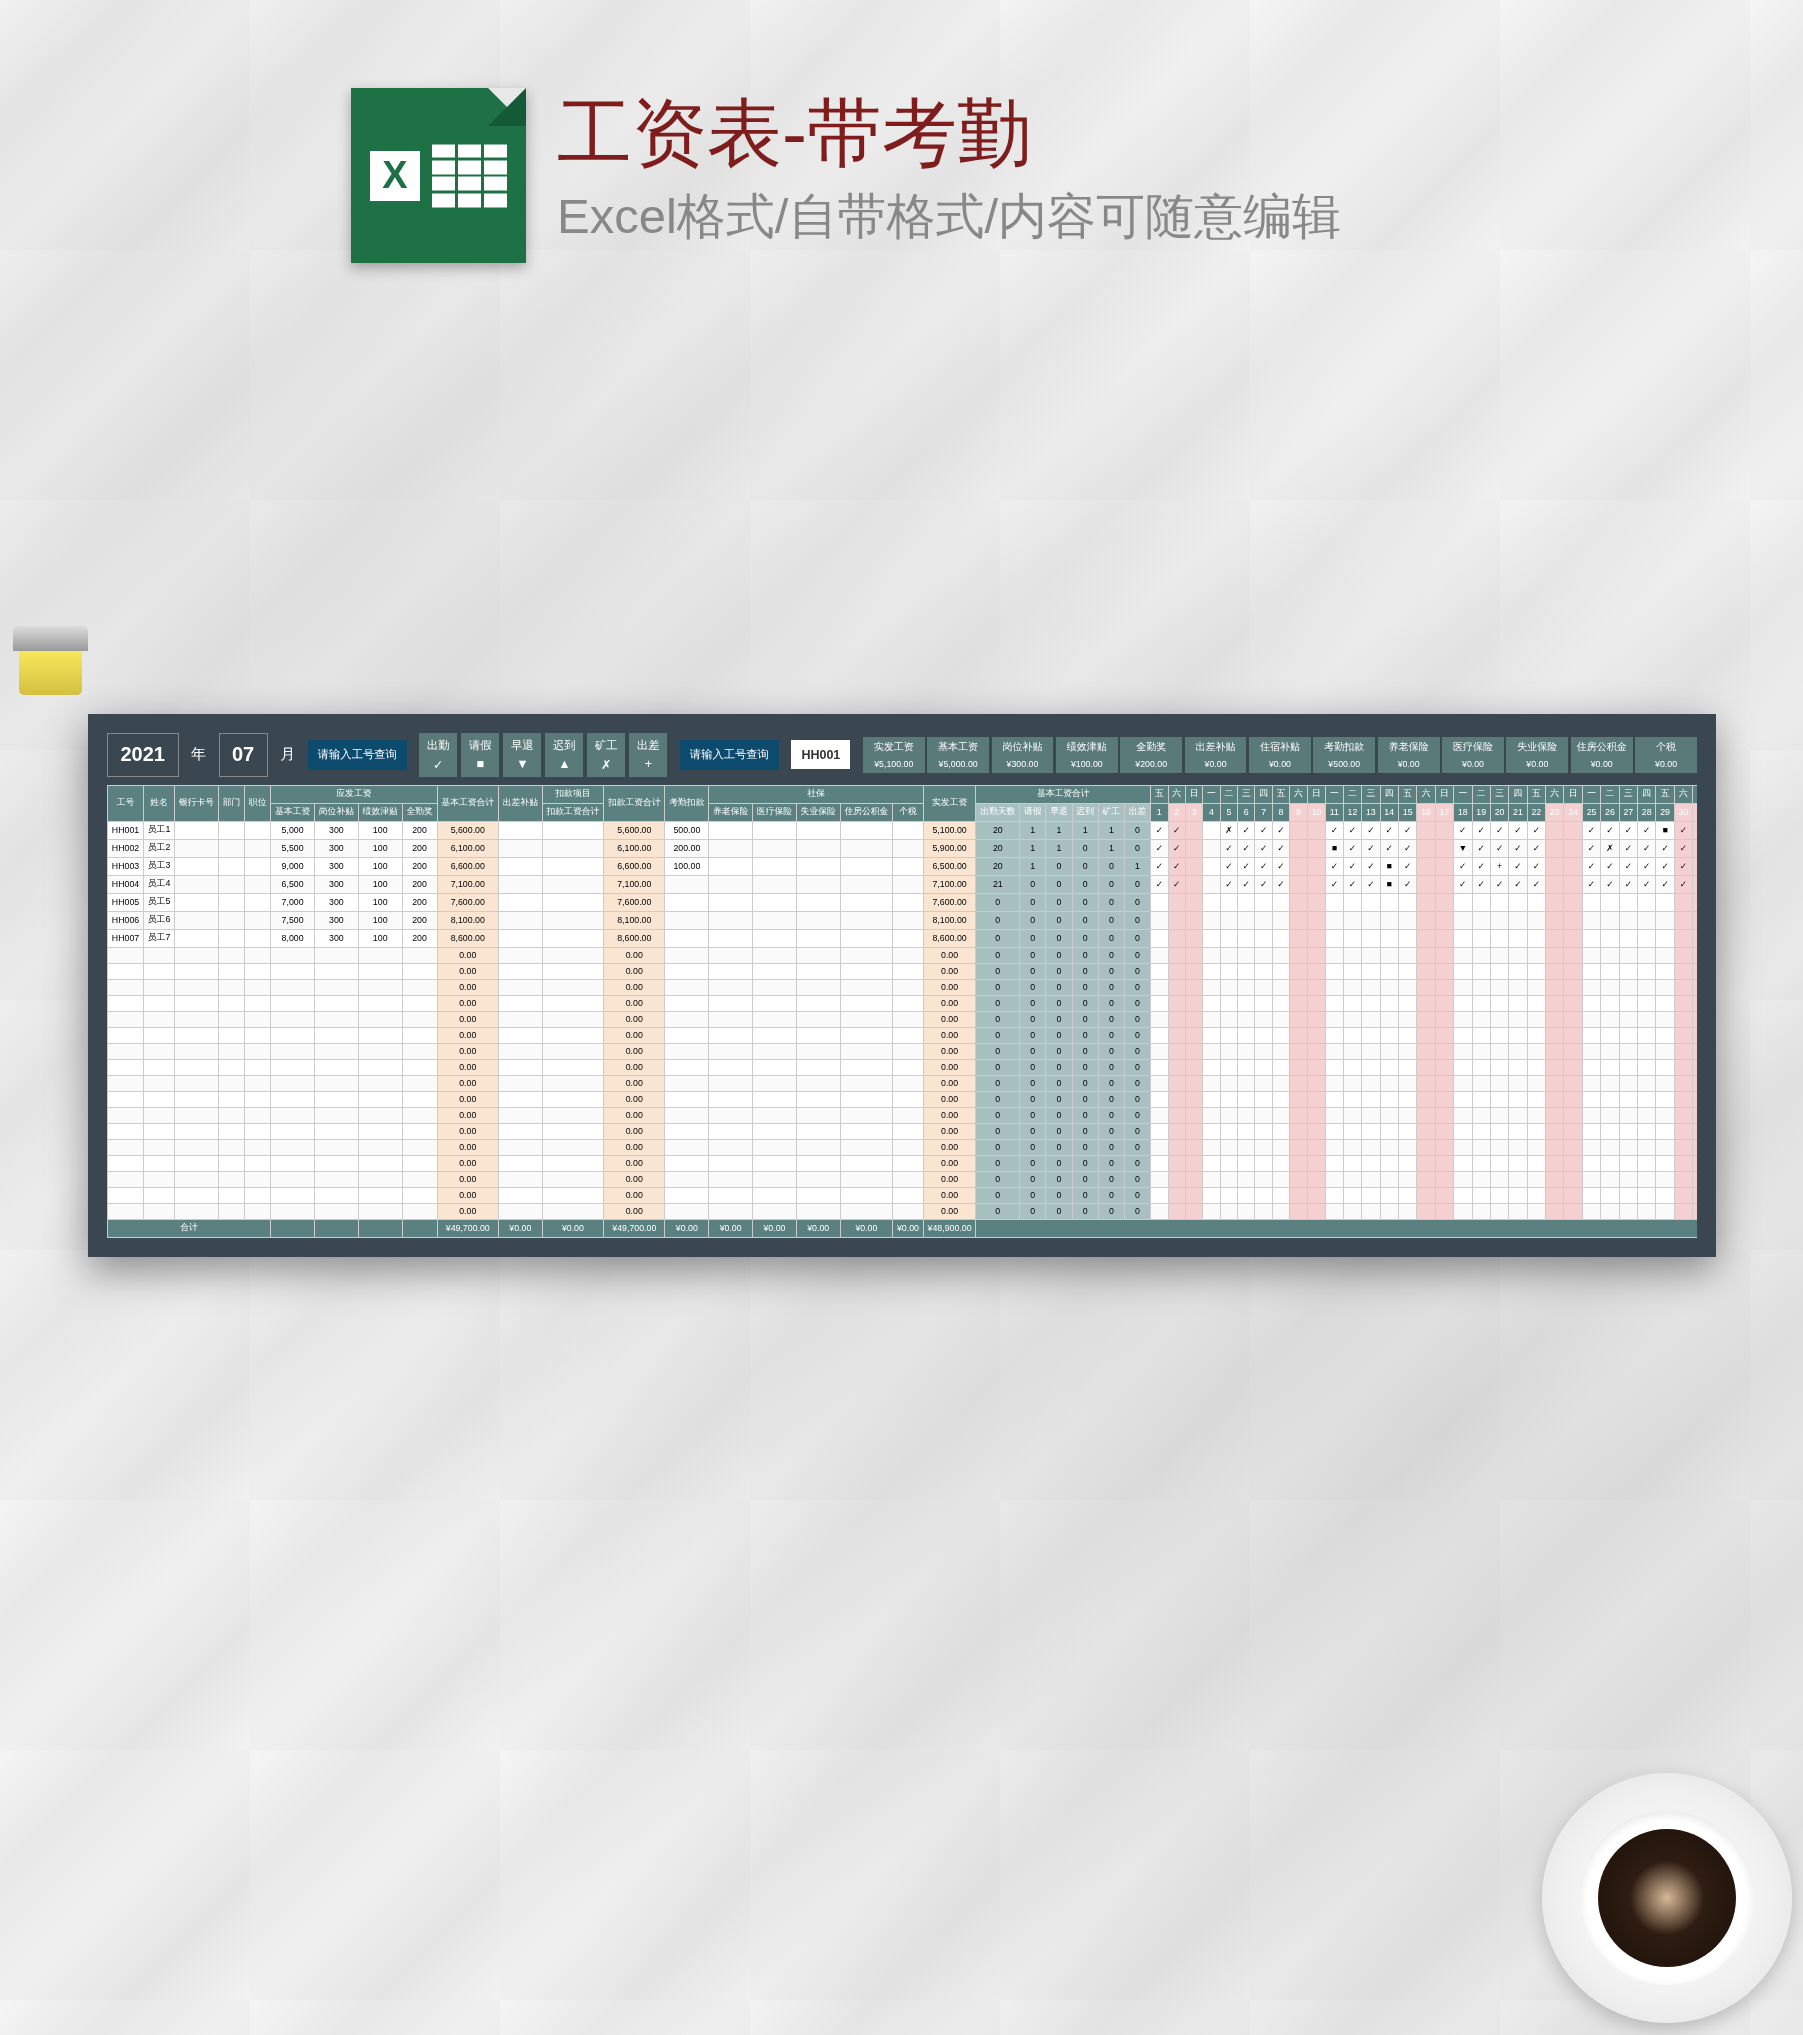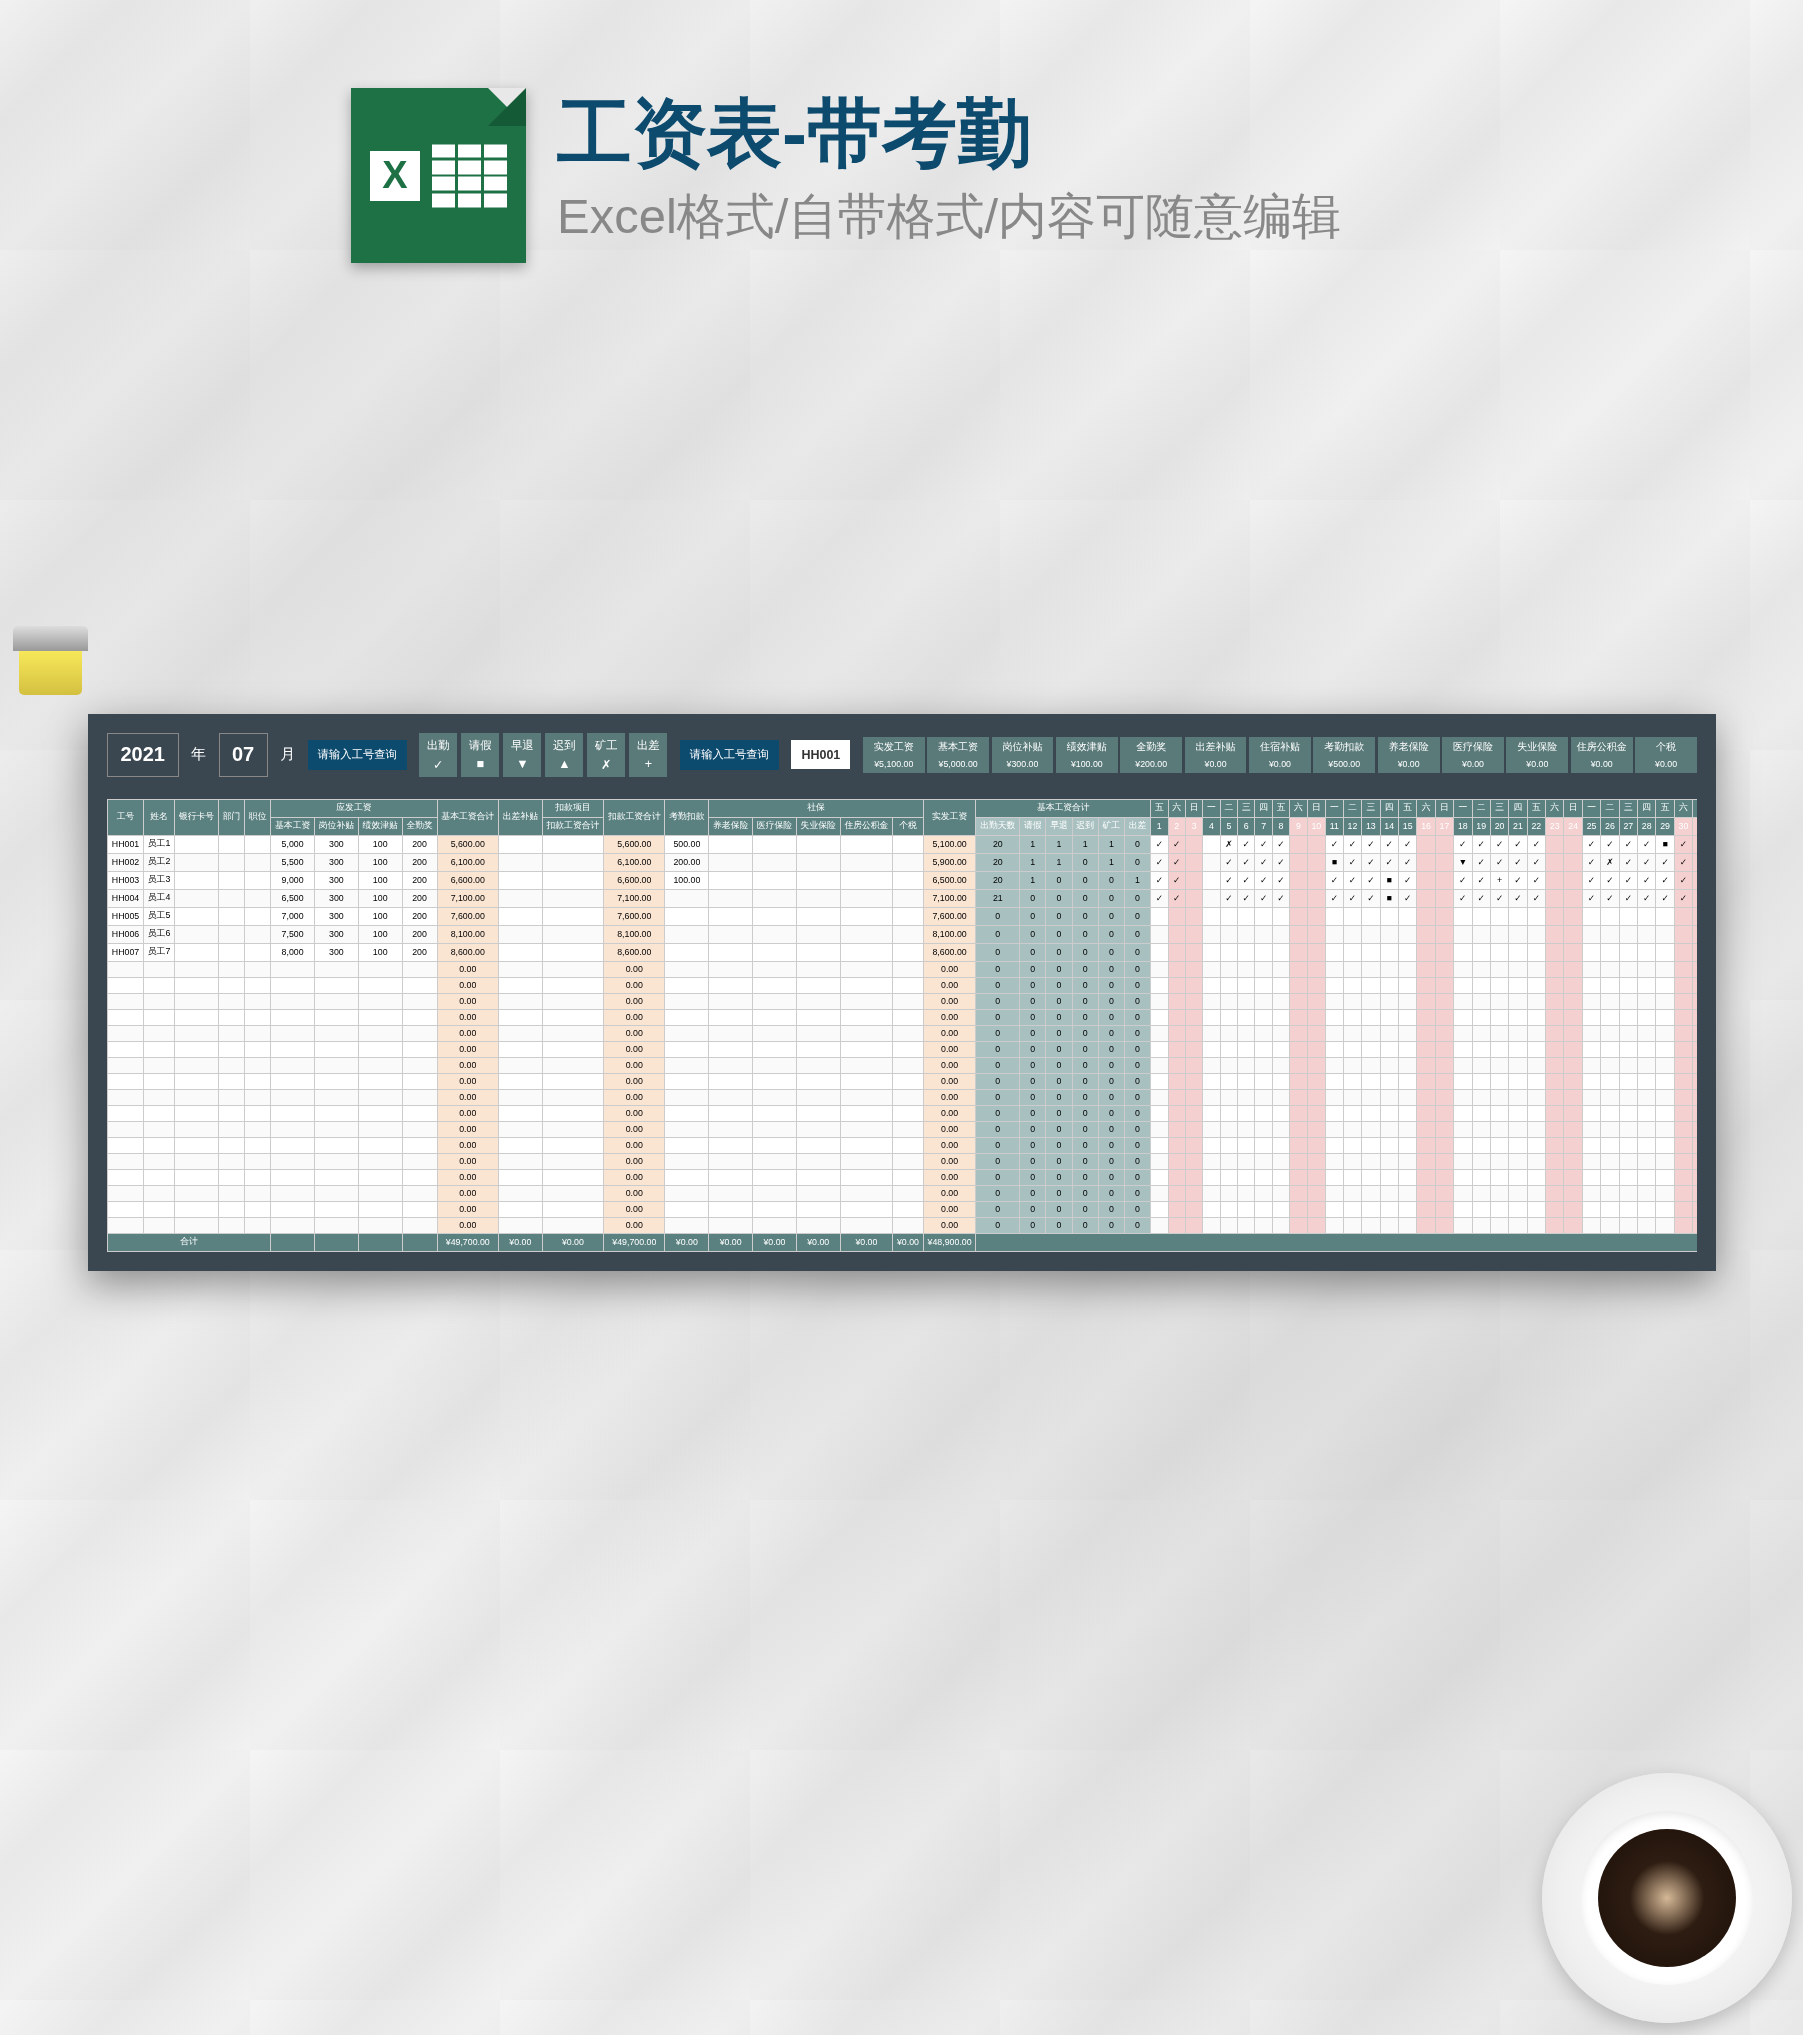--- a/index.html
+++ b/index.html
@@ -6,28 +6,28 @@
 body{width:1804px;height:2035px;font-family:"Microsoft YaHei",sans-serif;background:#e8e8e8;position:relative;overflow:hidden}
 .marble{position:absolute;inset:0;background:linear-gradient(135deg,#f5f5f5 0%,#e8e8e8 25%,#f0f0f0 50%,#e5e5e5 75%,#f2f2f2 100%);background-size:250px 250px}
 .marble::before{content:"";position:absolute;inset:0;background:radial-gradient(circle at 20% 30%,rgba(200,200,200,0.3) 0%,transparent 50%),radial-gradient(circle at 80% 70%,rgba(180,180,180,0.3) 0%,transparent 50%),radial-gradient(circle at 50% 50%,rgba(220,220,220,0.2) 0%,transparent 60%)}
 .header{position:relative;z-index:10;display:flex;align-items:flex-start;padding:88px 0 0 351px;gap:31px}
 .excel-icon{width:175px;height:175px;background:#1e7145;position:relative;box-shadow:0 5px 12.5px rgba(0,0,0,0.3)}
 .excel-icon .fold{position:absolute;top:0;right:0;width:0;height:0;border-left:38px solid transparent;border-top:38px solid #e8e8e8}
 .excel-icon .fold::after{content:"";position:absolute;top:-38px;right:0;width:0;height:0;border-left:38px solid transparent;border-bottom:38px solid #145a36}
 .excel-icon .x{position:absolute;left:19px;top:50%;transform:translateY(-50%);width:50px;height:50px;background:#fff;display:flex;align-items:center;justify-content:center;font-size:38px;font-weight:bold;color:#1e7145}
 .excel-icon .grid{position:absolute;right:19px;top:50%;transform:translateY(-50%);width:75px;height:63px;display:grid;grid-template-columns:repeat(3,1fr);grid-template-rows:repeat(4,1fr);gap:2.5px}
 .excel-icon .grid div{background:#fff}
-.title-block h1{font-size:75px;font-weight:700;color:#0c4a6e;line-height:1.2}
+.title-block h1{font-size:75px;font-weight:400;color:#7f1d1d;line-height:1.2}
 .title-block p{font-size:49px;color:#888;margin-top:6.3px}
 .clip{position:absolute;left:0;top:626px;width:88px;height:75px;z-index:20}
 .clip .metal{width:75px;height:25px;background:linear-gradient(180deg,#ddd,#999);border-radius:5px 5px 0 0;margin-left:12.5px}
 .clip .handle{width:63px;height:44px;background:linear-gradient(180deg,#f7e85a,#d4c040);border-radius:0 0 5px 5px;margin-left:19px}
 .sheet{position:absolute;left:88px;top:714px;right:88px;z-index:15;background:#3a4750;box-shadow:0 12.5px 38px rgba(0,0,0,0.4);padding:19px}
 .sheet-title{text-align:center;color:#fff;font-size:22.5px;padding:6.3px 0 12.5px}
-.controls{display:flex;gap:12.5px;align-items:center;margin-bottom:22px}
+.controls{display:flex;gap:12.5px;align-items:center;margin-bottom:8px}
 .year-box,.month-box{border:1.9px solid #888;padding:9.4px 12.5px;color:#fff;font-size:20px;font-weight:bold}
 .ctrl-label{color:#fff;font-size:15px}
 .legend{display:flex;gap:4px}
 .legend-item{background:#5a7a7a;color:#fff;font-size:11.3px;padding:5px 7.5px;text-align:center;min-width:38px}
 .legend-item .sym{display:block;font-size:12.5px;margin-top:3.8px}
 .query-box{background:#0c4a6e;color:#fff;font-size:11.3px;padding:7.5px 10px}
 .query-val{background:#fff;color:#333;font-size:12.5px;padding:7.5px 10px;font-weight:bold}
 .summary{display:flex;gap:2.5px;flex:1}
 .sum-item{background:#5a7a7a;color:#fff;font-size:10px;padding:3.8px 5px;text-align:center;flex:1}
 .sum-item .val{display:block;color:#fff;font-size:8.8px;margin-top:5px}

